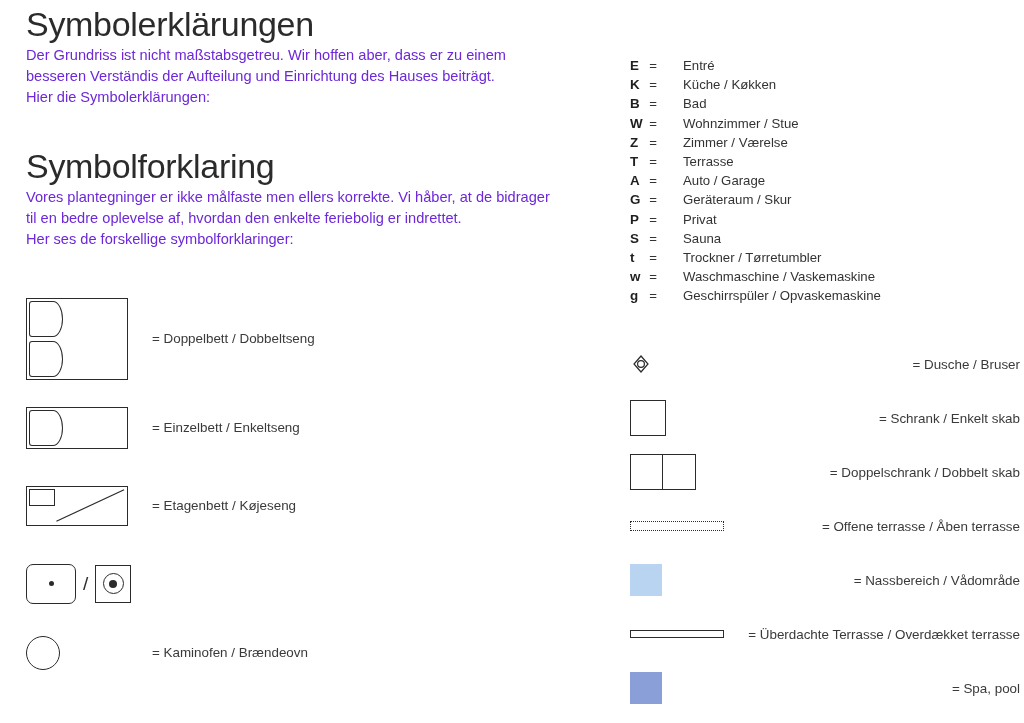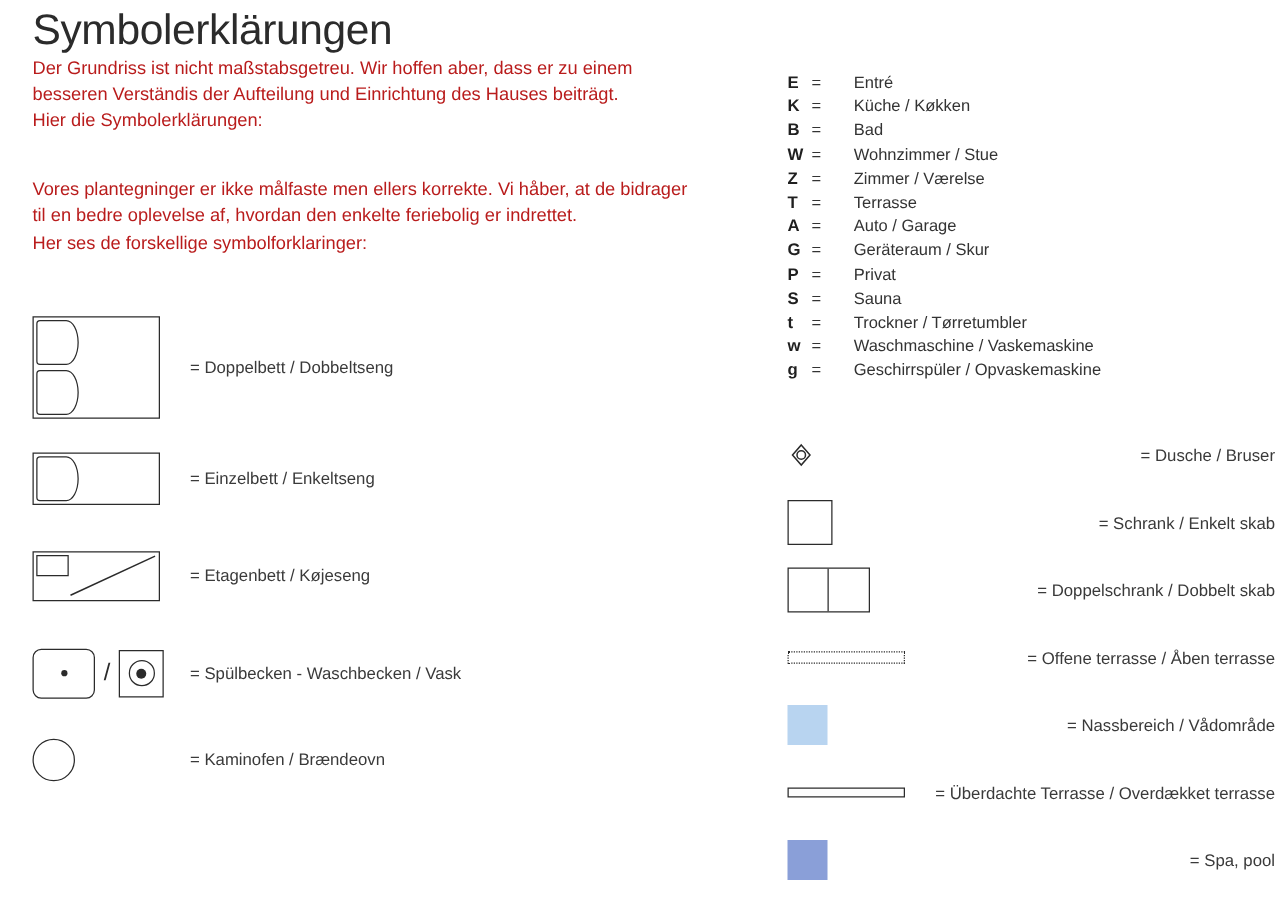--- a/index.html
+++ b/index.html
@@ -43,21 +43,21 @@
   }
   .title-de {
     padding-top: 2px;
   }
   .title-dk {
     padding-top: 0;
   }
   p.intro {
     font-size: 14.6px;
     line-height: 1.45;
-    color: #b91c1c;
+    color: #6d28d9;
     margin: 0;
   }
   .intro-de {
     margin-top: 18px;
     color: #3d4a55;
   }
   .intro-dk {
     margin-top: 18px;
     color: #3f5260;
   }
@@ -304,20 +304,21 @@
     <h1 class="title title-de">Symbolerklärungen</h1>
 
     <p class="intro intro-de">
       <span>Der Grundriss ist nicht maßstabsgetreu. Wir hoffen aber, dass er zu einem</span><br>
       <span>besseren Verständis der Aufteilung und Einrichtung des Hauses beiträgt.</span><br>
       <span>Hier die Symbolerklärungen:</span>
     </p>
 
     <div class="spacer-title-dk"></div>
 
+    <h1 class="title title-dk">Symbolforklaring</h1>
 
     <p class="intro intro-dk">
       <span>Vores plantegninger er ikke målfaste men ellers korrekte. Vi håber, at de bidrager</span><br>
       <span>til en bedre oplevelse af, hvordan den enkelte feriebolig er indrettet.</span><br>
       <span>Her ses de forskellige symbolforklaringer:</span>
     </p>
 
     <div class="legend">
 
       <div class="legend-row" style="min-height:100px;text-align:center;">
@@ -358,21 +359,20 @@
                 <span class="dot"></span>
               </div>
             <div class="sink-slash">/</div>
             <div class="sink-sq">
                 <div class="ring">
                   <div class="core"></div>
                 </div>
               </div>
           </div>
         </div>
-        <div class="legend-label">= Spülbecken - Waschbecken / Vask</div>
       </div>
 
       <div class="legend-row" style="min-height:60px;">
         <div class="legend-icon">
           <div class="stove-circle"></div>
         </div>
         <div class="legend-label">= Kaminofen / Brændeovn</div>
       </div>
 
     </div>

